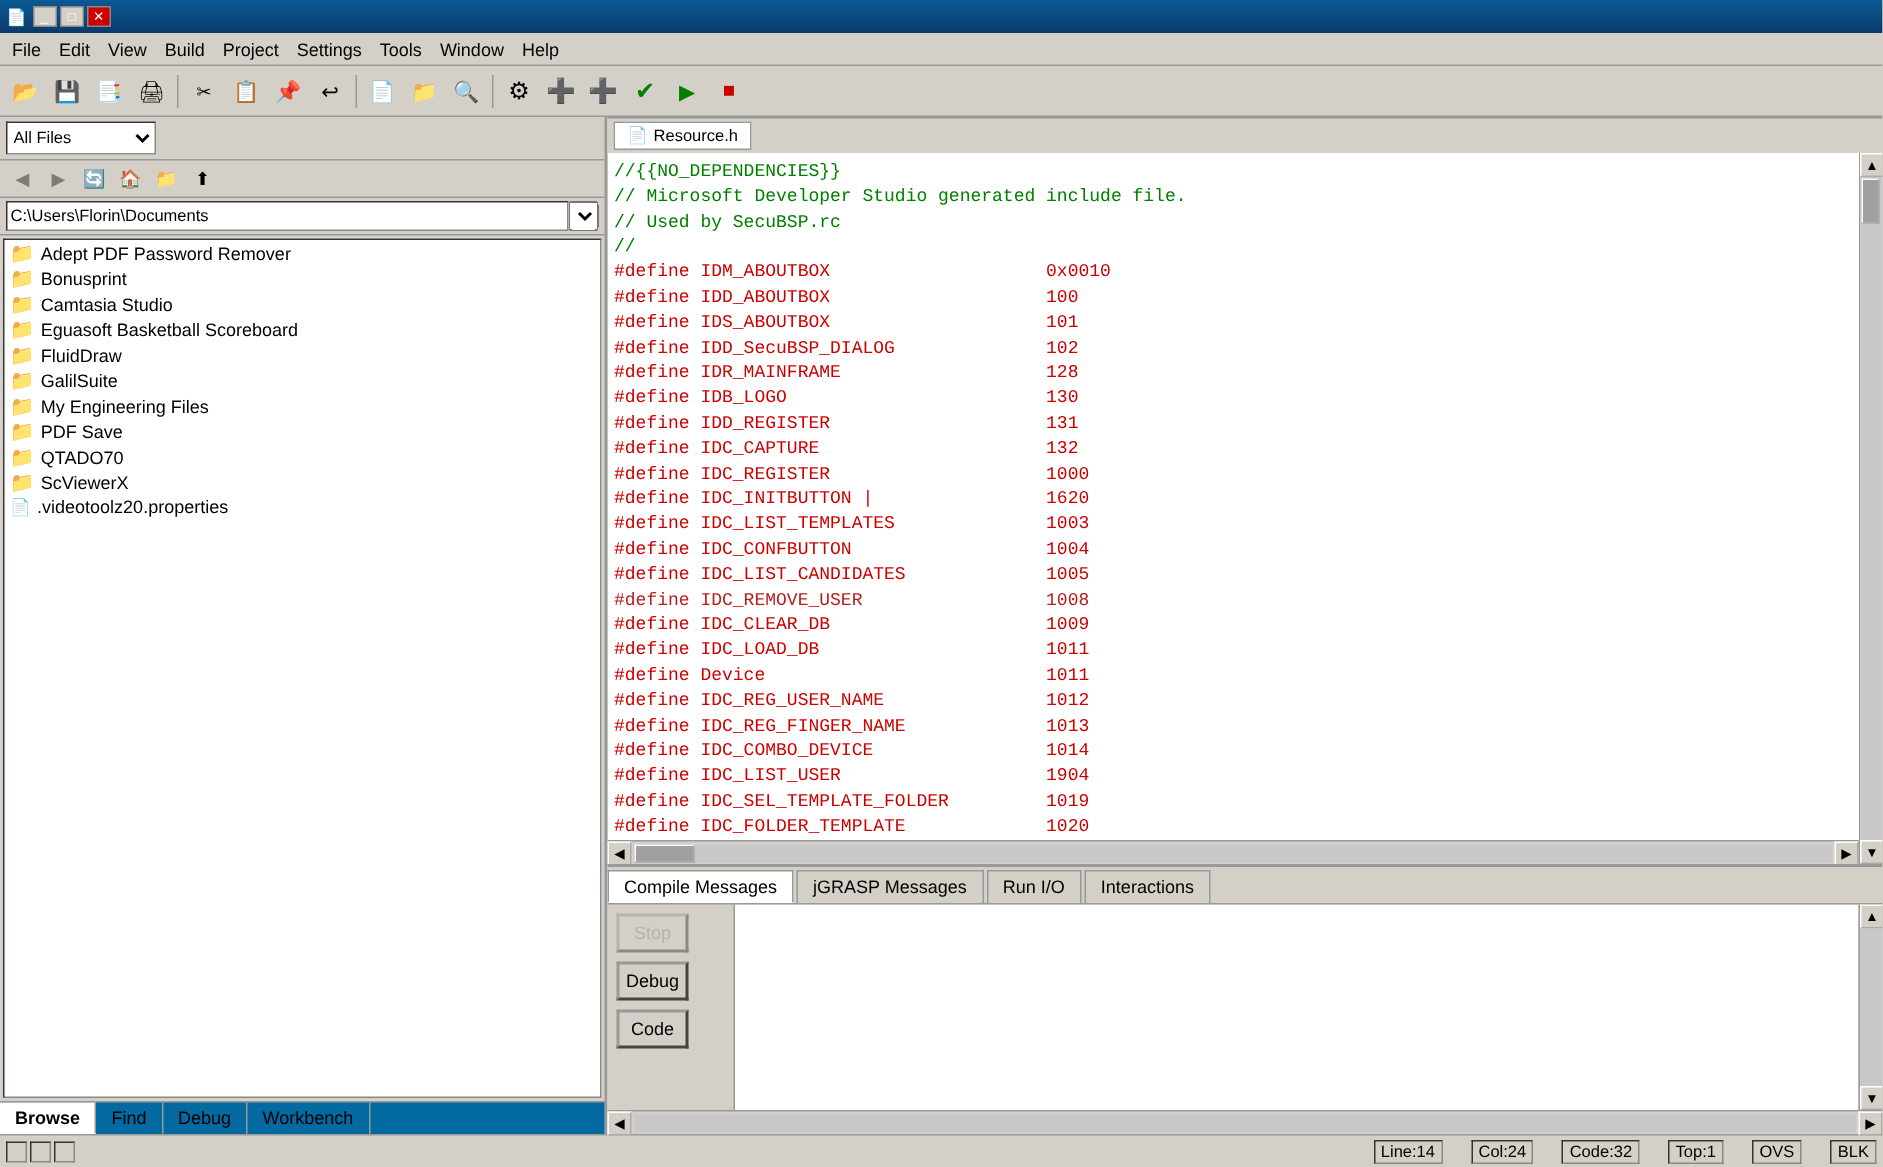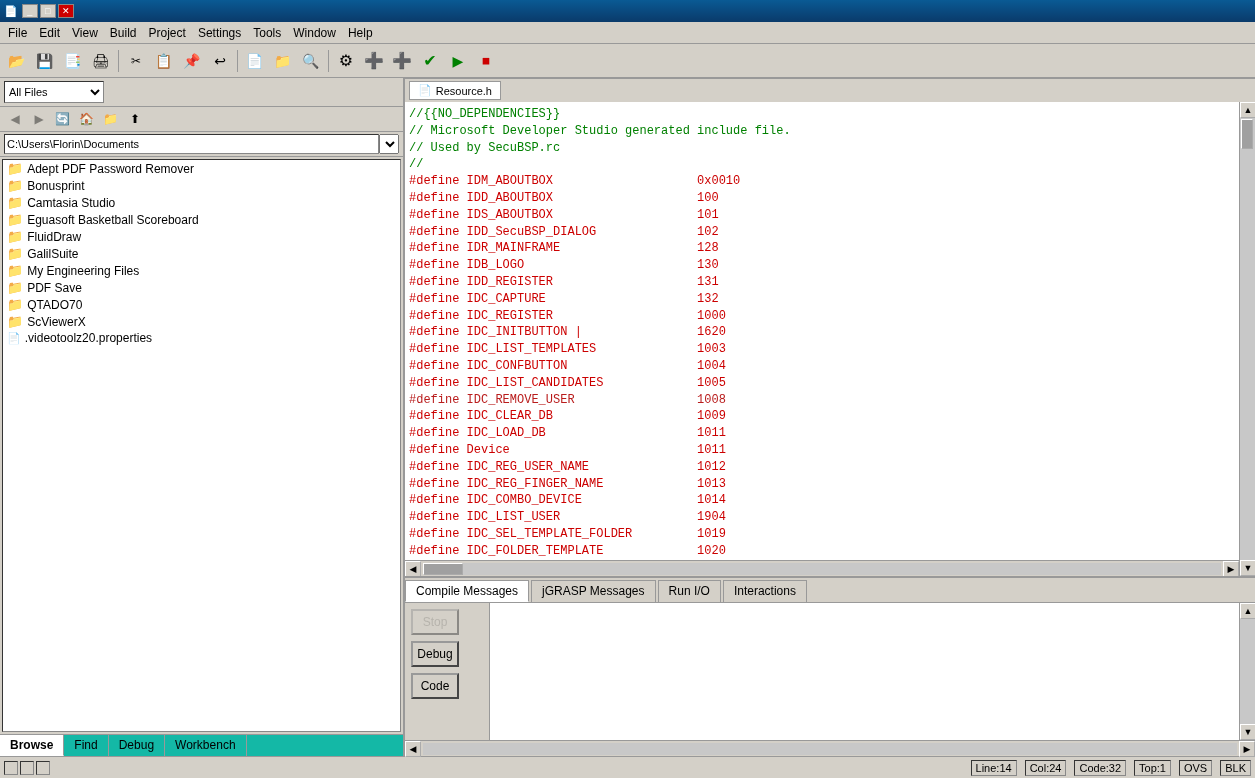--- a/index.html
+++ b/index.html
@@ -38,21 +38,21 @@
     #path-bar { display: flex; align-items: center; padding: 2px 4px; border-bottom: 1px solid #999; }
     #path-input { flex: 1; height: 20px; font-size: 11px; background: white; border: 1px inset #888; padding: 0 2px; }
 
     
     #file-tree { flex: 1; background: white; overflow-y: auto; border: 1px inset #888; margin: 2px; }
     .tree-item { display: flex; align-items: center; padding: 1px 4px; cursor: pointer; font-size: 12px; white-space: nowrap; }
     .tree-item .folder-icon { margin-right: 4px; font-size: 13px; }
     .tree-item .file-icon { margin-right: 4px; font-size: 11px; }
 
     
-    #left-bottom-tabs { display: flex; border-top: 1px solid #999; background: #14b8a6; }
+    #left-bottom-tabs { display: flex; border-top: 1px solid #999; background: #0369a1; }
     .left-tab { padding: 3px 10px; cursor: pointer; font-size: 12px; border-right: 1px solid #999; }
     .left-tab.active { background: white; border-bottom: 1px solid white; font-weight: bold; }
 
     
     #right-panel { flex: 1; display: flex; flex-direction: column; background: #d4d0c8; }
 
     
     #code-area { flex: 1; background: white; overflow: auto; font-family: 'Courier New', monospace; font-size: 12px; padding: 4px; }
     #code-content { white-space: pre; color: #cc0000; line-height: 1.4; }
 
@@ -68,21 +68,21 @@
     .msg-tab.active { background: white; border-bottom: 1px solid white; }
 
     #msg-content { display: flex; flex: 1; overflow: hidden; }
     #msg-left { width: 85px; display: flex; flex-direction: column; align-items: flex-start; padding: 6px; gap: 6px; border-right: 1px solid #999; }
     .msg-btn { width: 48px; height: 26px; background: #d4d0c8; border: 2px outset #999; font-size: 12px; cursor: pointer; display: flex; align-items: center; justify-content: center; }
     .msg-btn:disabled { opacity: 0.5; cursor: default; }
 
     #msg-right { flex: 1; background: white; overflow: auto; }
 
     
-    #status-bar { height: 22px; background: #d4d0c8; border-top: 1px solid #999; display: flex; align-items: center; padding: 0 4px; font-size: 11px; gap: 8px; }
+    #status-bar { height: 22px; background: #d4d0c8; border-top: 1px solid #999; display: flex; align-items: center; padding: 0 4px; font-size: 11px; gap: 19px; }
     .status-item { padding: 1px 4px; border: 1px inset #888; background: #d4d0c8; font-size: 11px; }
 
     
     .vscrollbar { width: 16px; background: #d4d0c8; border-left: 1px solid #999; display: flex; flex-direction: column; }
     .scroll-arrow { width: 16px; height: 16px; background: #d4d0c8; border: 1px outset #fff; display: flex; align-items: center; justify-content: center; font-size: 9px; cursor: pointer; }
     .scroll-thumb { background: #a0a0a0; margin: 1px; width: 12px; height: 30px; border: 1px outset #fff; cursor: pointer; }
     .scroll-track { flex: 1; background: #c8c8c8; }
 
     
     #right-top { display: flex; flex: 1; overflow: hidden; }

